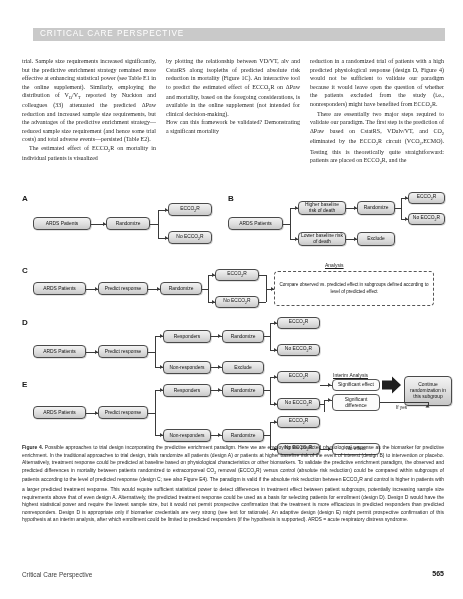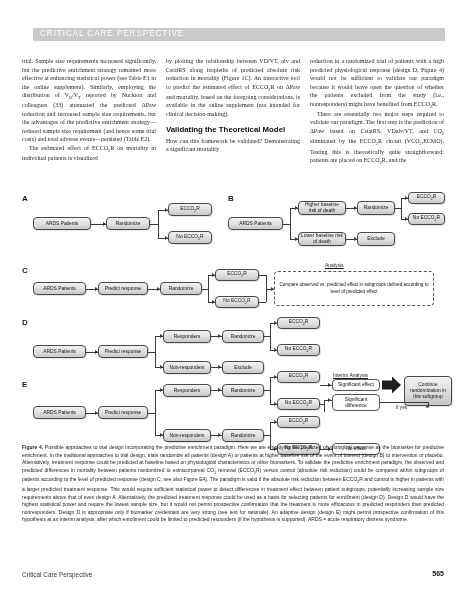--- a/index.html
+++ b/index.html
@@ -174,21 +174,20 @@
 
 <div class="cols">
 
   <div class="col">
     <p>trial. Sample size requirements increased significantly, but the predictive enrichment strategy remained more effective at enhancing statistical power (see Table E1 in the online supplement). Similarly, employing the distribution of V<sub>D</sub>/V<sub>T</sub> reported by Nuckton and colleagues (33) attenuated the predicted ΔPaw reduction and increased sample size requirements, but the advantages of the predictive enrichment strategy—reduced sample size requirement (and hence some trial costs) and total adverse events—persisted (Table E2).</p>
     <p class="indent">The estimated effect of ECCO<sub>2</sub>R on mortality in individual patients is visualized</p>
   </div>
 
   <div class="col">
     <p>by plotting the relationship between VD/VT, alv and CstatRS along isopleths of predicted absolute risk reduction in mortality (Figure 1C). An interactive tool to predict the estimated effect of ECCO<sub>2</sub>R on ΔPaw and mortality, based on the foregoing considerations, is available in the online supplement (not intended for clinical decision-making).</p>
-    <h2>Validating the Theoretical Model</h2>
     <p>How can this framework be validated? Demonstrating a significant mortality</p>
   </div>
 
   <div class="col">
     <p>reduction in a randomized trial of patients with a high predicted physiological response (design D, Figure 4) would not be sufficient to validate our paradigm because it would leave open the question of whether the patients excluded from the study (i.e., nonresponders) might have benefited from ECCO<sub>2</sub>R.</p>
     <p class="indent">There are essentially two major steps required to validate our paradigm. The first step is the prediction of ΔPaw based on CstatRS, VDalv/VT, and CO<sub>2</sub> eliminated by the ECCO<sub>2</sub>R circuit (VCO<sub>2</sub>,ECMO). Testing this is theoretically quite straightforward: patients are placed on ECCO<sub>2</sub>R, and the</p>
   </div>
 
 </div>
 

